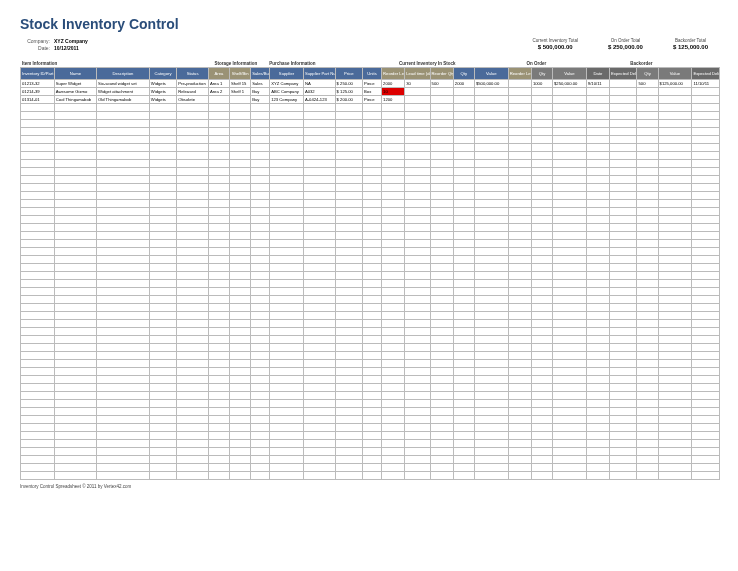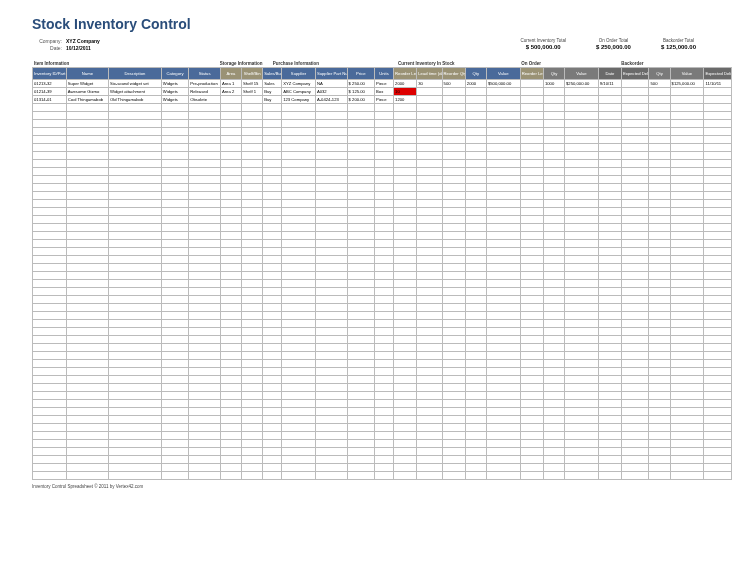--- a/index.html
+++ b/index.html
@@ -1,17 +1,17 @@
 <!DOCTYPE html>
 <html><head>
 <meta charset="utf-8">
 <style>
   * { box-sizing: border-box; margin: 0; padding: 0; }
   body { background: #fff; font-family: Arial, sans-serif; font-size: 5px; width: 738px; height: 571px; position: relative; }
-  .page { padding: 16px 32px; }
+  .page { padding: 16px 20px; }
   .title { color: #2a4d7a; font-size: 14px; font-weight: bold; margin-bottom: 6px; }
   .top-meta { display: flex; justify-content: space-between; align-items: flex-start; margin-bottom: 8px; }
   .meta-left { font-size: 5px; }
   .meta-left .row { display: flex; margin-bottom: 1px; }
   .meta-left .lbl { width: 30px; text-align: right; margin-right: 4px; color: #555; }
   .meta-left .val { font-weight: bold; }
   .totals { display: flex; gap: 30px; margin-right: 10px; }
   .total-block { text-align: center; font-size: 4.5px; }
   .total-block .lbl { color: #444; margin-bottom: 1px; }
   .total-block .val { font-weight: bold; font-size: 6px; }

